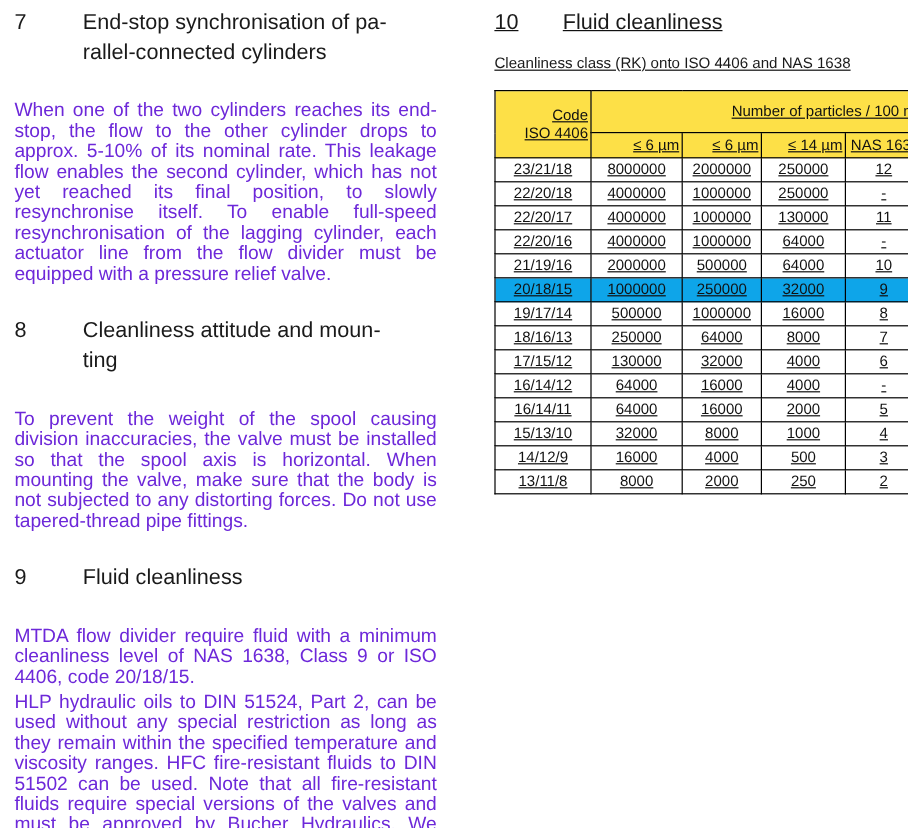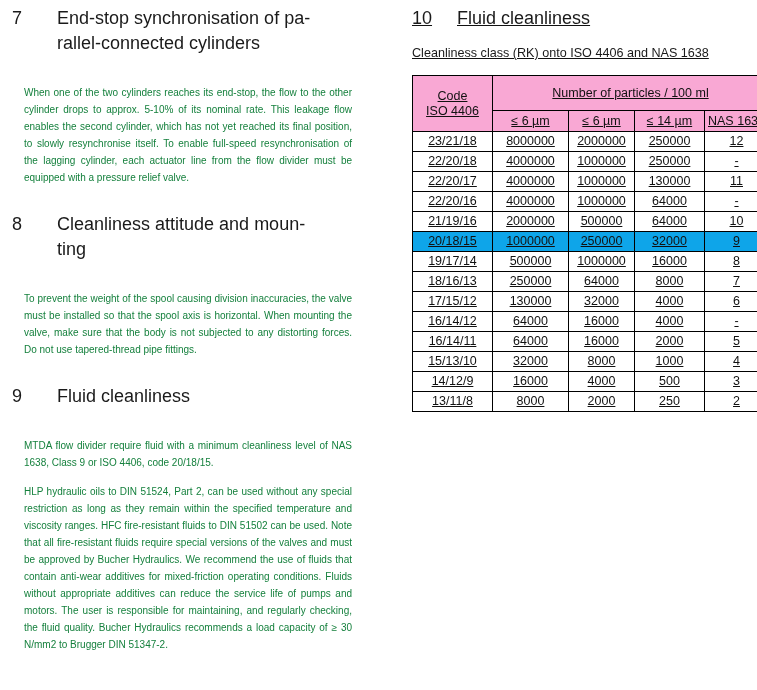--- a/index.html
+++ b/index.html
@@ -23,28 +23,28 @@
   .heading {
     display: flex;
     align-items: flex-start;
     font-size: 18px;
     line-height: 25px;
     font-weight: 400;
     color: #1a1a1a;
   }
   .hnum { width: 45px; flex: 0 0 45px; }
   .htitle { flex: 1; }
-  .hline { display: block; }
+  .hline { display: block; margin-left: 12px; }
 
   p.body {
-    font-size: 10px;
+    font-size: 16px;
     line-height: 17px;
     text-align: justify;
-    margin: 12px;
-    color: #15803d;
+    margin: 0;
+    color: #6d28d9;
   }
   .mt-para  { margin-top: 28px !important; }
   .mt-sect  { margin-top: 26px; }
   .mt-small { margin-top: 4px !important; }
 
   .subtitle {
     margin: 14px 0 0 0;
     font-size: 12.6px;
     line-height: 16px;
     color: #1a1a1a;
@@ -58,22 +58,23 @@
     color: #111111;
     table-layout: fixed;
   }
   table.clean th, table.clean td {
     border: 1px solid #000000;
     text-align: center;
     vertical-align: middle;
     padding: 2px 2px;
   }
   table.clean thead th {
-    background: #f9a8d4;
+    background: #fde047;
     font-weight: 400;
+    text-align: right;
   }
   th.code-head { white-space: pre-line; line-height: 15px; }
   tr.hrow1 th { height: 30px; }
   tr.hrow2 th { height: 16px; }
   table.clean tbody td { line-height: 15px; background: #ffffff; }
   table.clean tbody tr.hl td { background: #0ea5e9; }
 </style>
 </head>
 <body>
 

